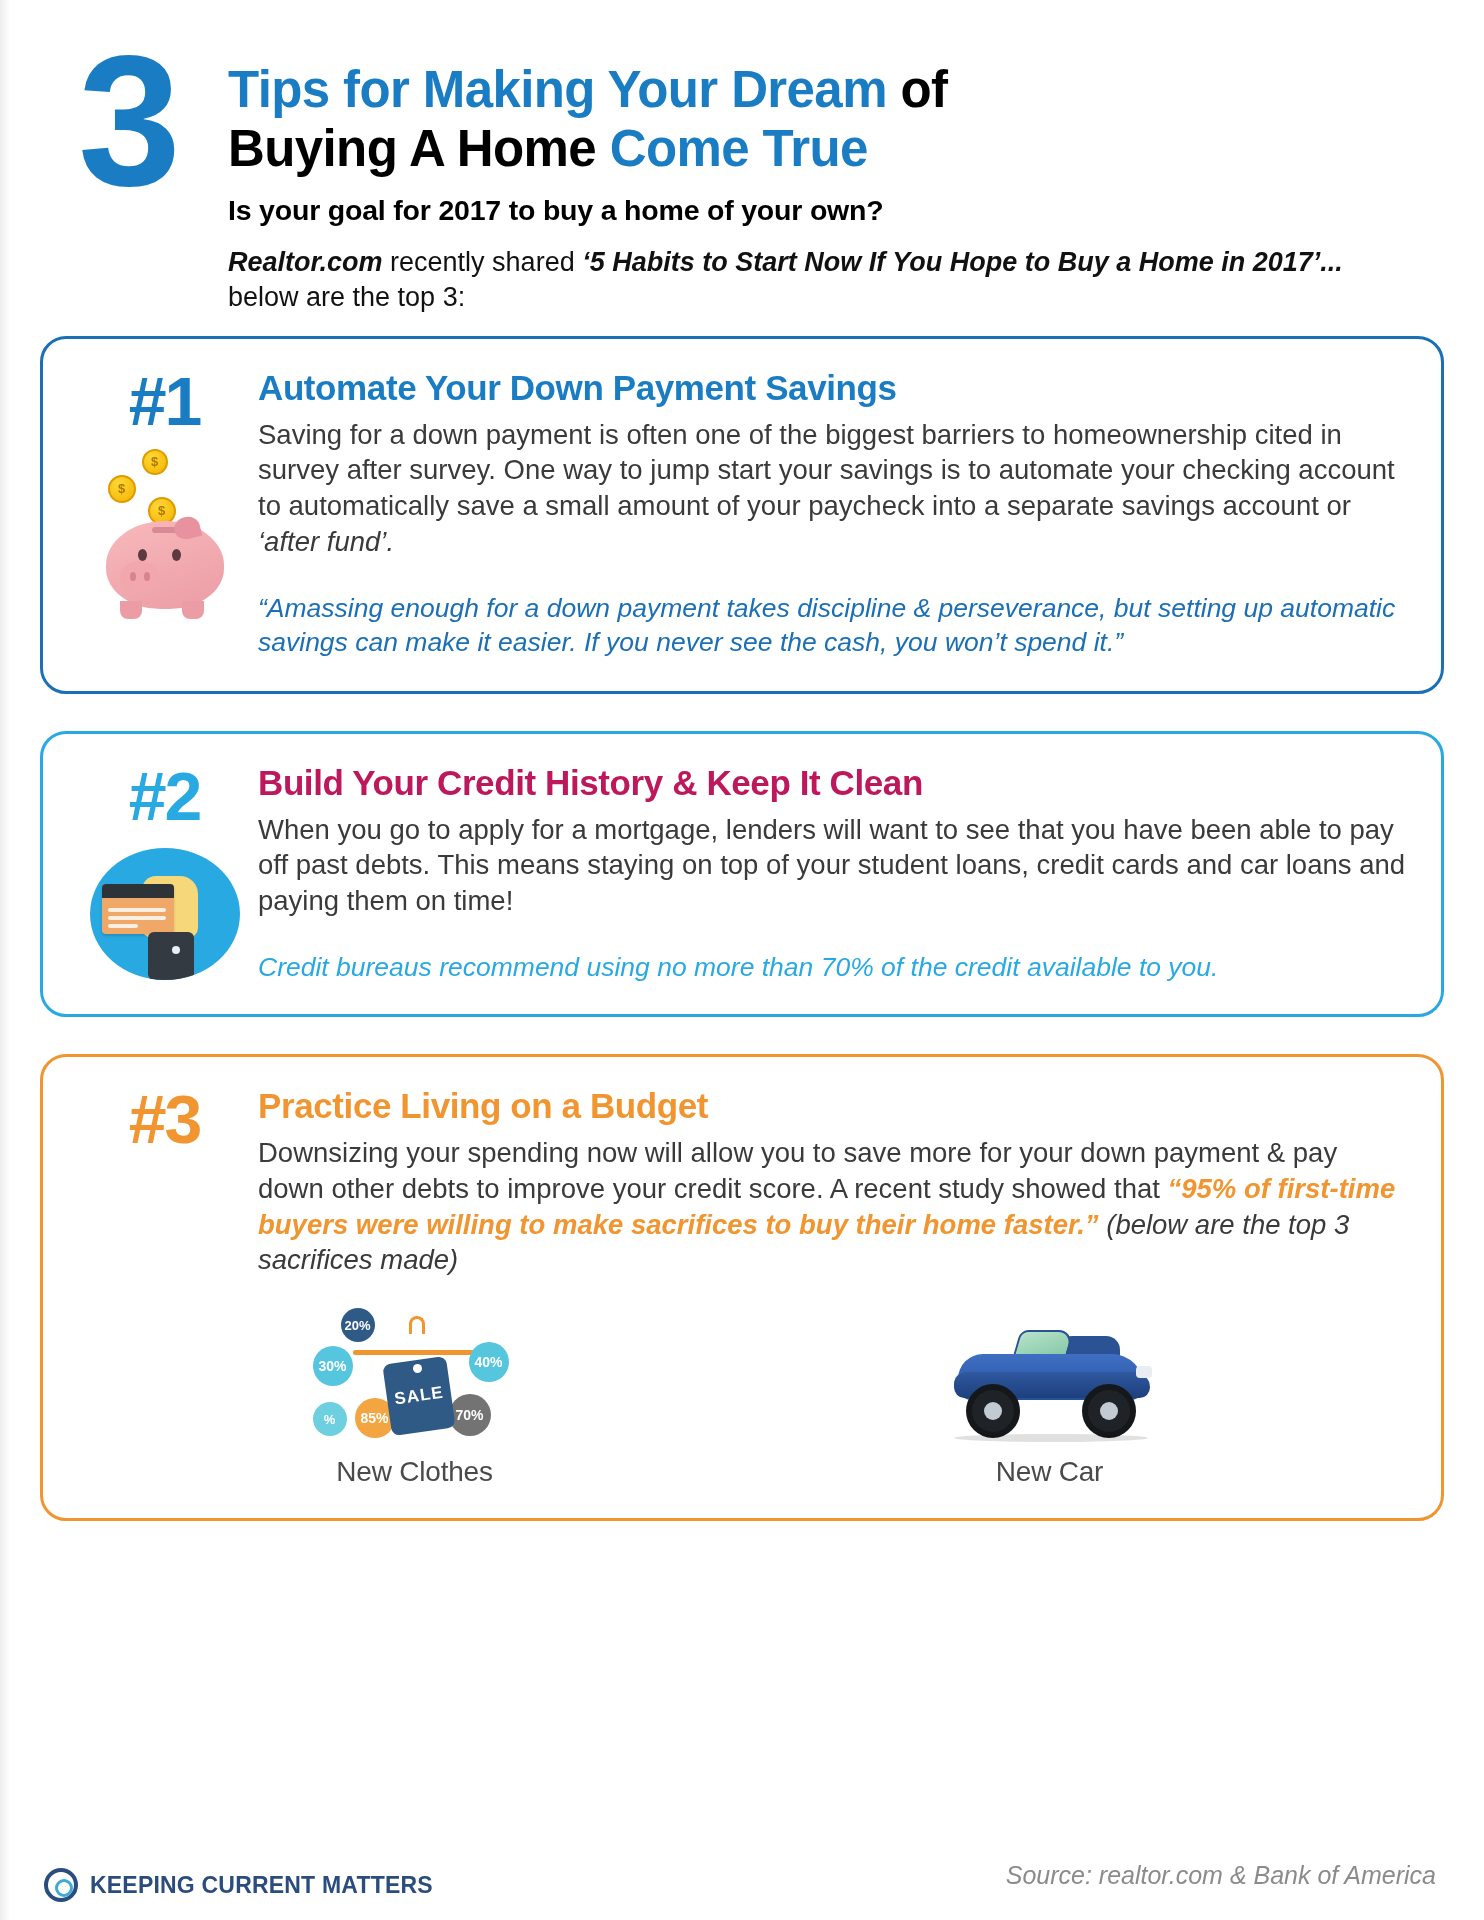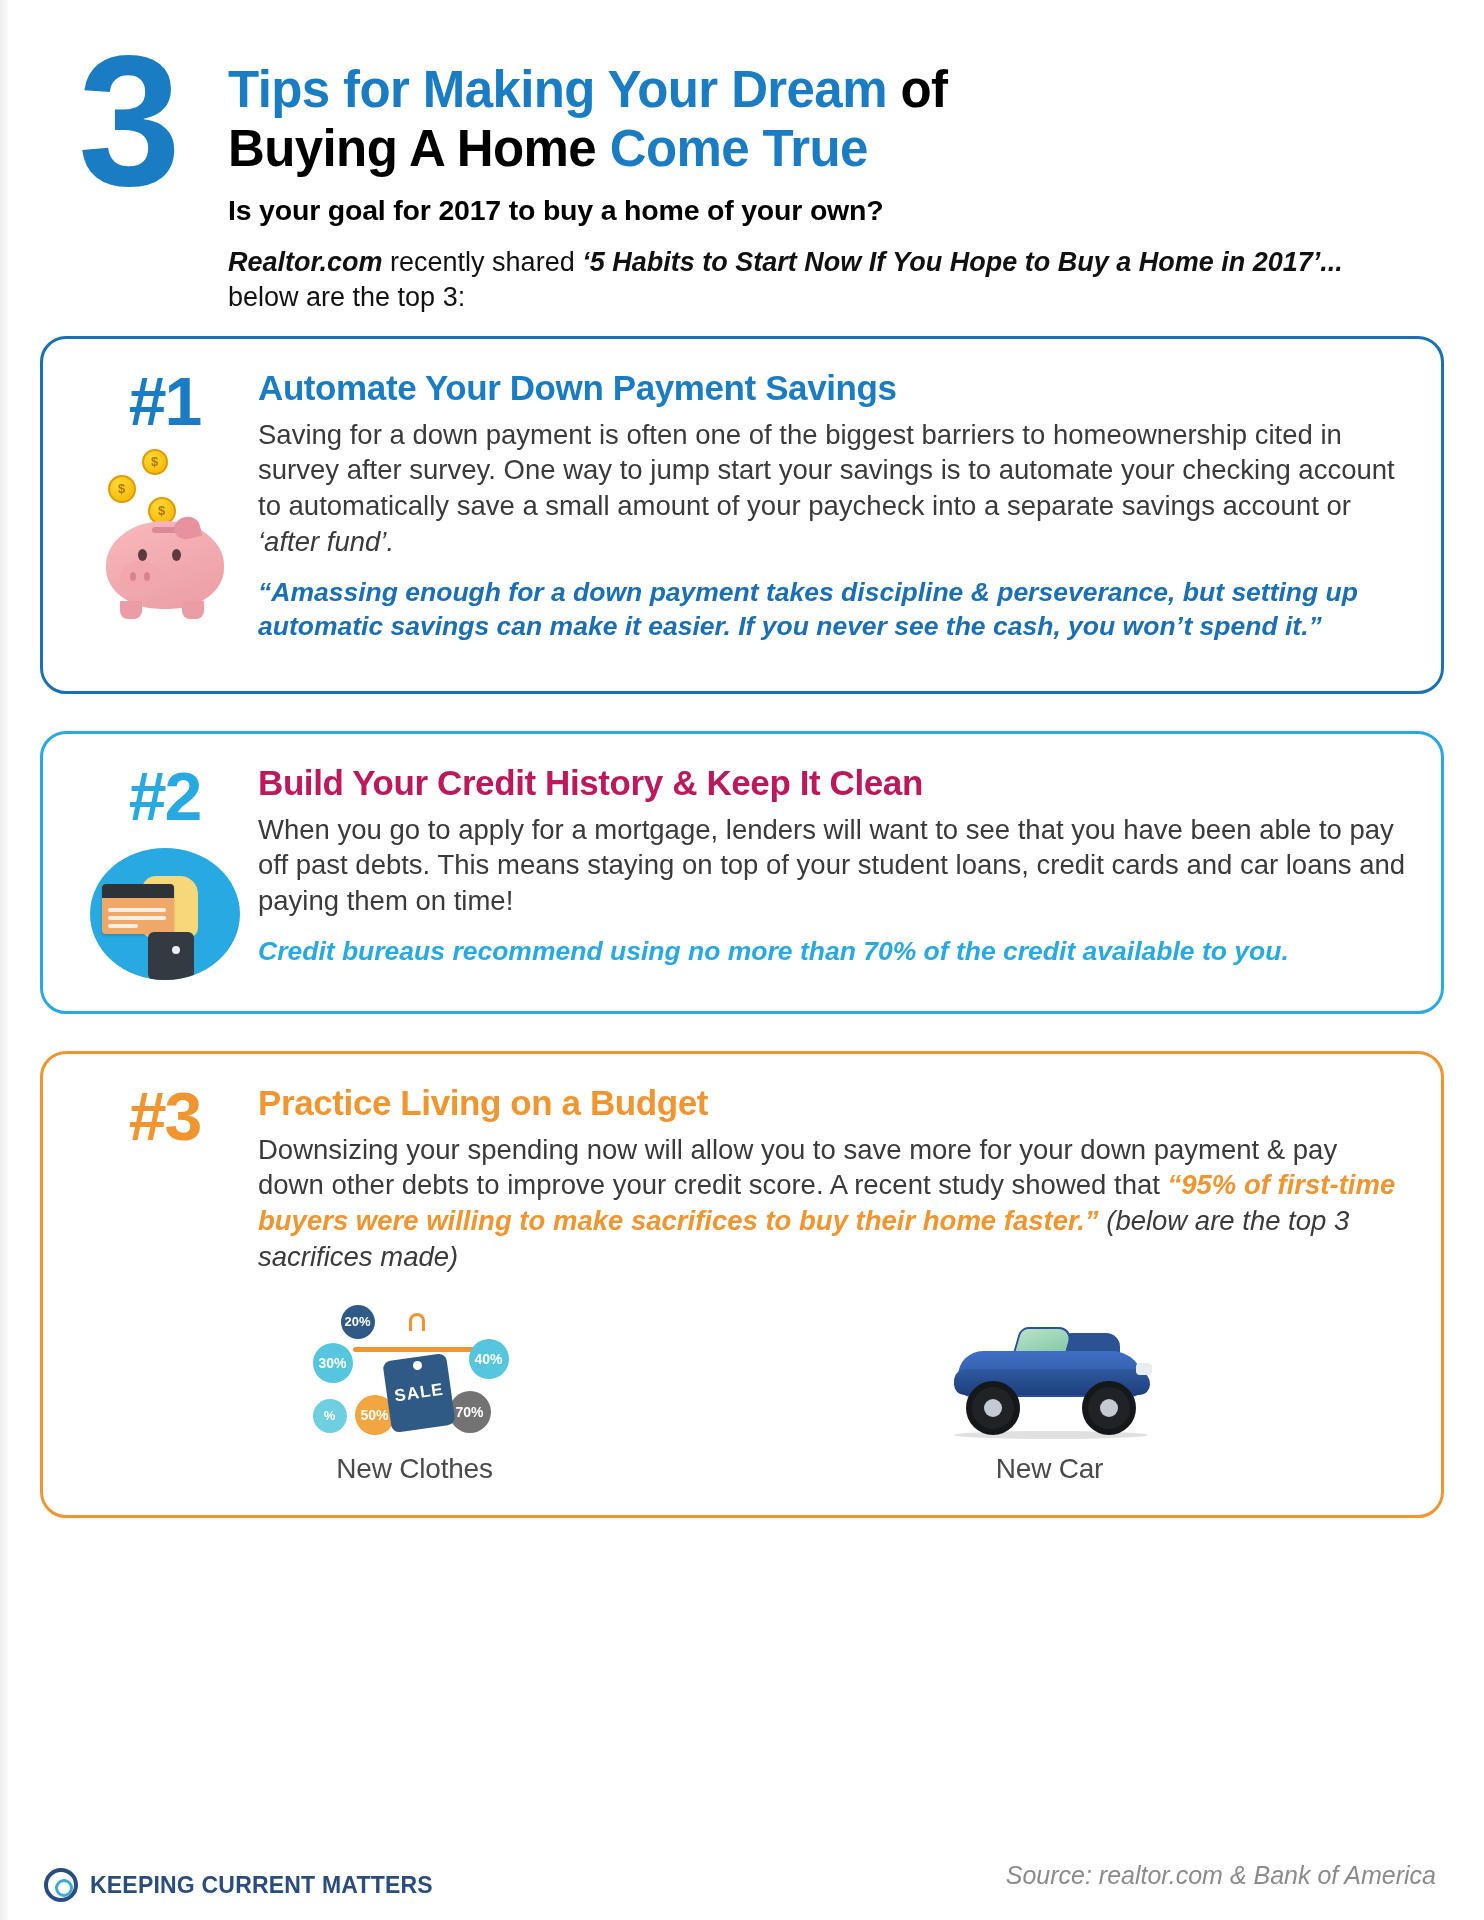--- a/index.html
+++ b/index.html
@@ -109,23 +109,23 @@
   .card-text {
     font-size: 27.5px;
     line-height: 1.30;
     color: #3a3a3a;
     font-weight: 300;
   }
   .card-text .em-it { font-style: italic; }
   .card-quote {
     font-size: 26.5px;
     line-height: 1.30;
-    font-weight: 700;
+    font-weight: 400;
     font-style: italic;
-    margin-top: 15px;
+    margin-top: 31px;
   }
   .card--1 .card-quote { color: #1a6fb5; }
   .card--2 .card-quote { color: #29a9e1; }
   .hl-orange { color: #f0952f; font-weight: 700; font-style: italic; }
   .note-it { font-style: italic; color: #3a3a3a; font-weight: 300; }
 
   
   .icon-piggy { margin-top: 14px; position: relative; width: 150px; height: 170px; }
   .coin {
     position: absolute; border-radius: 50%;
@@ -464,21 +464,21 @@
         <div class="sacrifices">
 
           <div class="sac-item">
             <div class="sac-art">
               <div class="hanger-hook"></div>
               <div class="hanger-v"></div>
               <div class="hanger-bar"></div>
               <div class="bubble b20">20%</div>
               <div class="bubble b30">30%</div>
               <div class="bubble b40">40%</div>
-              <div class="bubble b50">50%</div>
+              <div class="bubble b50">85%</div>
               <div class="bubble b70">70%</div>
               <div class="bubble bpct">%</div>
               <div class="sale-tag">SALE</div>
               <div class="sale-hole"></div>
             </div>
             <div class="sac-label">New Clothes</div>
           </div>
 
           <div class="sac-item">
             <div class="sac-art">

